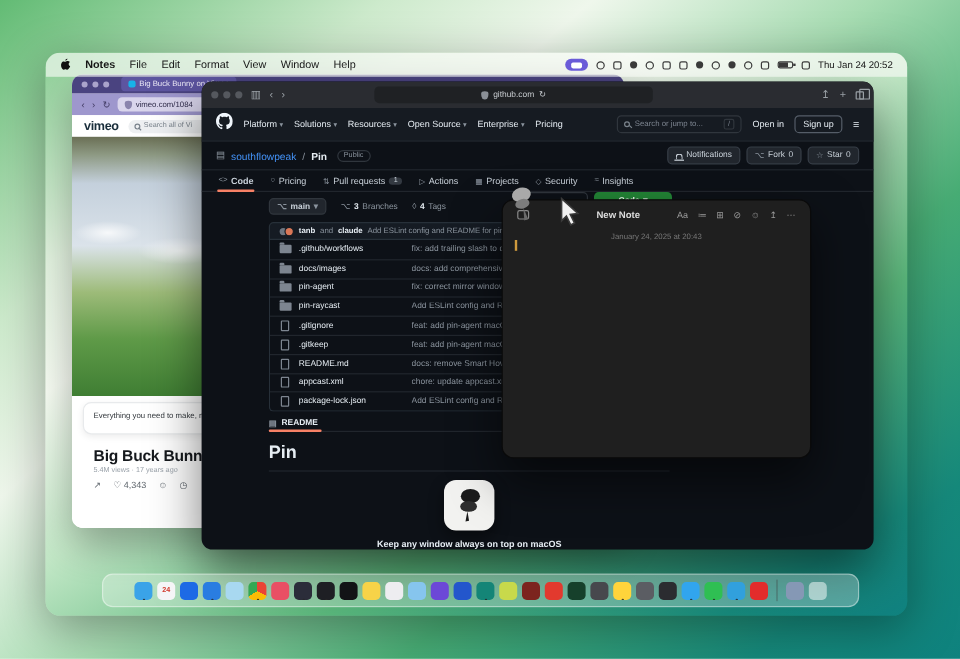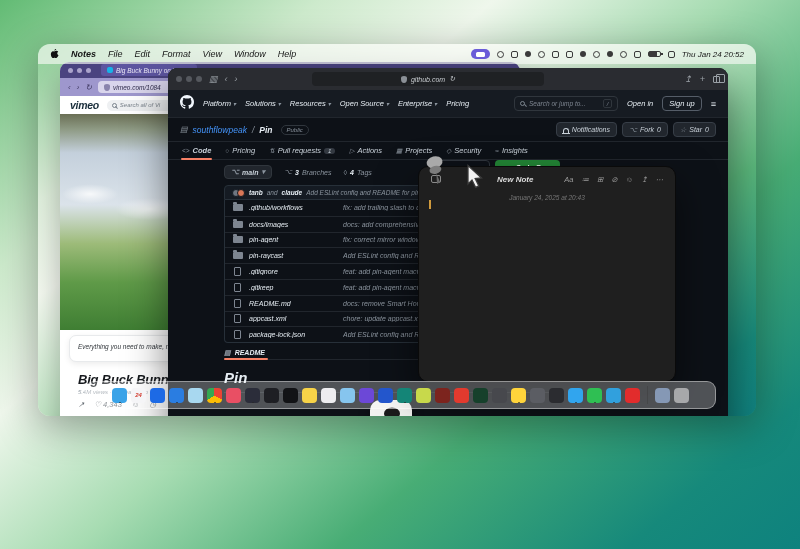--- a/index.html
+++ b/index.html
@@ -1,20 +1,20 @@
 <!DOCTYPE html>
 <html><head>
 <meta charset="utf-8">
 <style>
 *{margin:0;padding:0;box-sizing:border-box}
 body{width:800px;height:549px;position:relative;overflow:hidden;font-family:"Liberation Sans",sans-serif;
 background:linear-gradient(140deg,#62bb74 0%,#cdeacc 22%,#eff7ec 34%,#a7dcb2 50%,#48ad75 68%,#16897b 88%,#0e827e 100%);}
-.screen{position:absolute;left:38px;top:44px;width:718px;height:372px;border-radius:12px;overflow:hidden;
+.screen{position:absolute;left:38px;top:44px;width:718px;height:469px;border-radius:12px;overflow:hidden;
 background:linear-gradient(150deg,#8ccf96 0%,#e2f2df 20%,#f6fbf2 32%,#c2e7c6 48%,#5bb87c 68%,#17897b 90%,#108280 100%);
-box-shadow:0 10px 40px rgba(0,0,0,.35);font-style:italic;}
+box-shadow:0 10px 40px rgba(0,0,0,.35);}
 
 .menubar{position:absolute;top:0;left:0;right:0;height:20px;background:rgba(248,250,246,.65);display:flex;align-items:center;gap:12px;font-size:9px;color:#161616;padding:0 12px;z-index:80}
 .mb-app{font-weight:bold}
 .mb-menus{display:flex;gap:12px}
 .mb-right{margin-left:auto;display:flex;align-items:center;gap:7px}
 .mb-clock{font-size:8px;white-space:nowrap}
 .st{display:inline-block}
 .st.circle{width:7px;height:7px;border:1px solid #3a3a3a;border-radius:50%}
 .st.square{width:7px;height:7px;border:1px solid #3a3a3a;border-radius:2px}
 .st.dot{width:6px;height:6px;background:#3a3a3a;border-radius:50%}
@@ -430,20 +430,21 @@
           <span>README</span>
         </div>
         <div class="readme-title">Pin</div>
         <div class="app-icon">
           <svg width="26" height="30" viewBox="0 0 26 30">
               <ellipse cx="14" cy="7.5" rx="8" ry="6" fill="#1b1b1b"></ellipse>
               <ellipse cx="12.5" cy="16" rx="7" ry="4.5" fill="#2e2e2e"></ellipse>
               <path d="M11.5 20l-1.6 8.5 3-.6z" fill="#1b1b1b"></path>
             </svg>
         </div>
+        <div class="tagline">Keep any window always on top on macOS</div>
       </div>
     </div>
 
   </div>
 
   <div class="win notes">
     <div class="n-head">
       <span class="n-gal"></span>
       <span class="n-title">New Note</span>
       <span class="n-tools">

